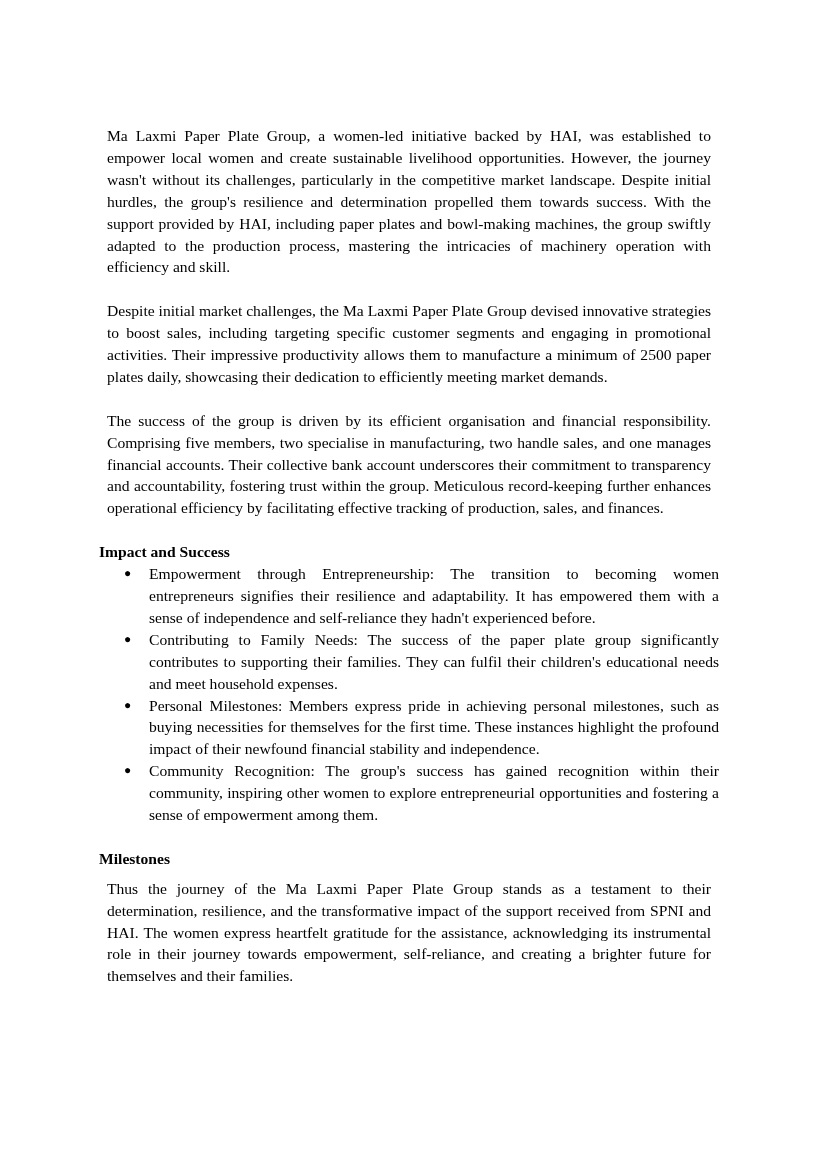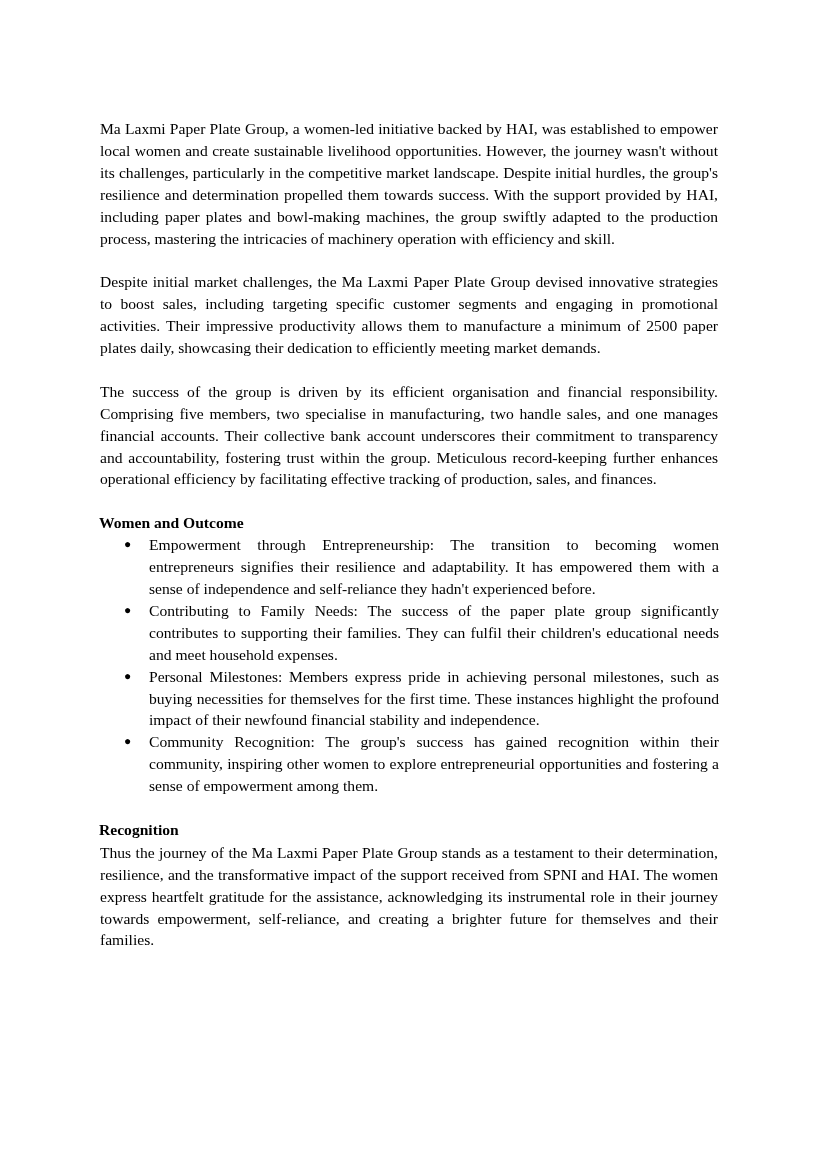--- a/index.html
+++ b/index.html
@@ -25,21 +25,21 @@
     }
     .doc-title {
       font-weight: bold;
       font-style: italic;
       text-align: center;
       margin: 0 0 22px 0;
       white-space: nowrap;
       letter-spacing: -0.05px;
     }
     p {
-      margin: 1px;
+      margin: 8px;
       text-align: justify;
     }
     .para {
       margin-bottom: 21.9px;
     }
     .section-heading {
       font-weight: bold;
       margin: 0;
     }
     ul.bullets {
@@ -63,21 +63,21 @@
 </head>
 <body>
 
 <div class="page">
 
   <p class="para">Ma Laxmi Paper Plate Group, a women-led initiative backed by HAI, was established to empower local women and create sustainable livelihood opportunities. However, the journey wasn't without its challenges, particularly in the competitive market landscape. Despite initial hurdles, the group's resilience and determination propelled them towards success. With the support provided by HAI, including paper plates and bowl-making machines, the group swiftly adapted to the production process, mastering the intricacies of machinery operation with efficiency and skill.</p>
   <p class="para">Despite initial market challenges, the Ma Laxmi Paper Plate Group devised innovative strategies to boost sales, including targeting specific customer segments and engaging in promotional activities. Their impressive productivity allows them to manufacture a minimum of 2500 paper plates daily, showcasing their dedication to efficiently meeting market demands.</p>
   <p class="para">The success of the group is driven by its efficient organisation and financial responsibility. Comprising five members, two specialise in manufacturing, two handle sales, and one manages financial accounts. Their collective bank account underscores their commitment to transparency and accountability, fostering trust within the group. Meticulous record-keeping further enhances operational efficiency by facilitating effective tracking of production, sales, and finances.</p>
 
   <div>
-    <p class="section-heading">Women and Outcome</p>
+    <p class="section-heading">Impact and Success</p>
     <ul class="bullets">
       <li>
         <span class="bullet">●</span>
         <span>Empowerment through Entrepreneurship: The transition to becoming women entrepreneurs signifies their resilience and adaptability. It has empowered them with a sense of independence and self-reliance they hadn't experienced before.</span>
       </li>
       <li>
         <span class="bullet">●</span>
         <span>Contributing to Family Needs: The success of the paper plate group significantly contributes to supporting their families. They can fulfil their children's educational needs and meet household expenses.</span>
       </li>
       <li>
@@ -85,16 +85,16 @@
         <span>Personal Milestones: Members express pride in achieving personal milestones, such as buying necessities for themselves for the first time. These instances highlight the profound impact of their newfound financial stability and independence.</span>
       </li>
       <li>
         <span class="bullet">●</span>
         <span>Community Recognition: The group's success has gained recognition within their community, inspiring other women to explore entrepreneurial opportunities and fostering a sense of empowerment among them.</span>
       </li>
     </ul>
   </div>
 
   <div>
-    <p class="section-heading">Recognition</p>
+    <p class="section-heading">Milestones</p>
     <p>Thus the journey of the Ma Laxmi Paper Plate Group stands as a testament to their determination, resilience, and the transformative impact of the support received from SPNI and HAI. The women express heartfelt gratitude for the assistance, acknowledging its instrumental role in their journey towards empowerment, self-reliance, and creating a brighter future for themselves and their families.</p>
   </div>
 </div>
 
 </body></html>

